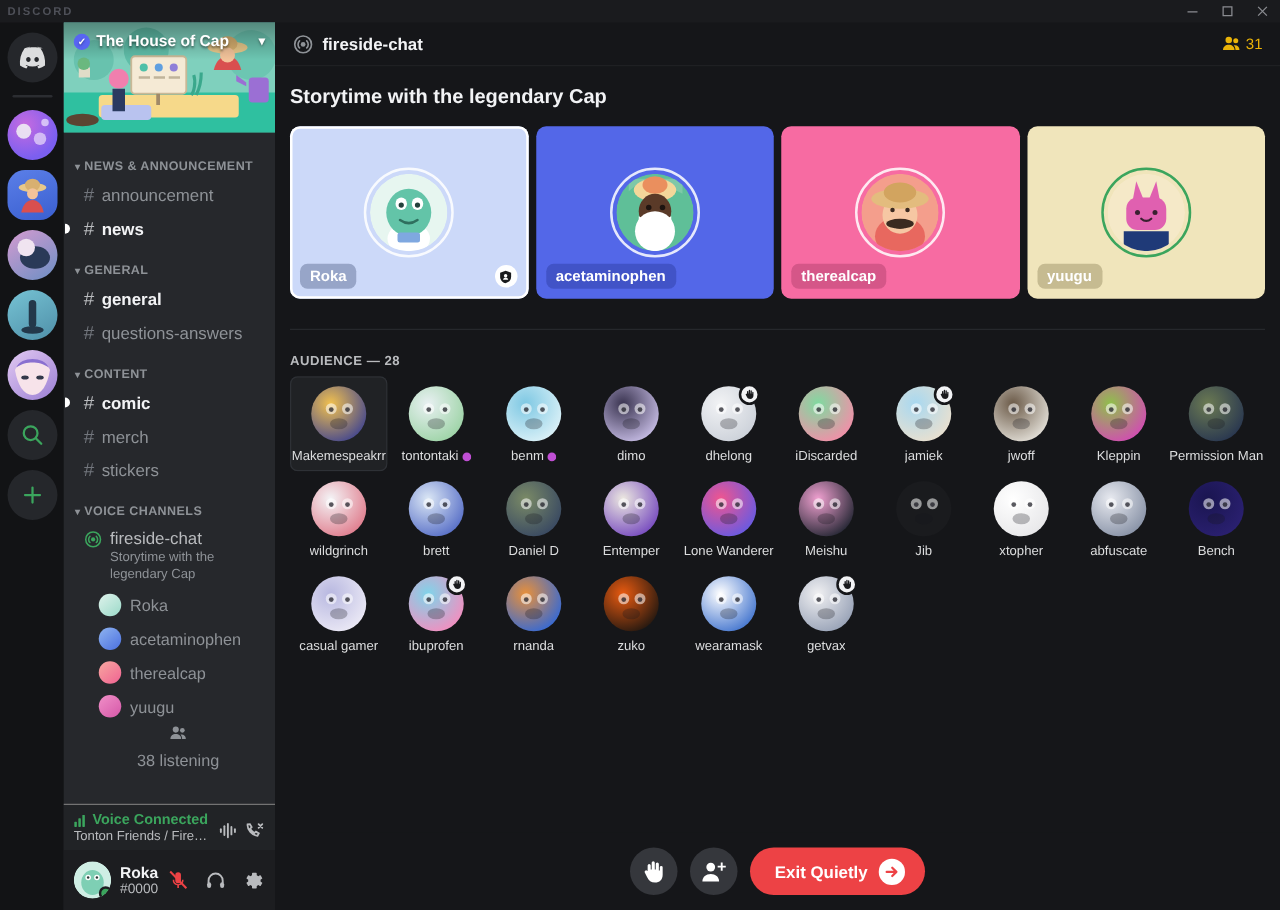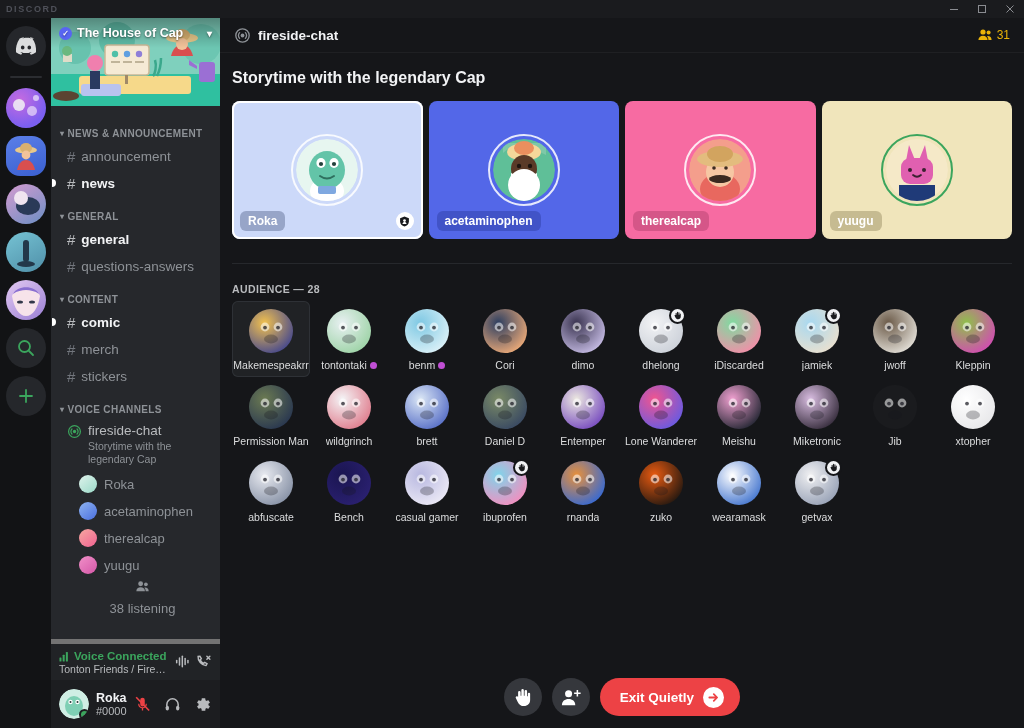--- a/index.html
+++ b/index.html
@@ -99,22 +99,22 @@
   .voice-user{
     display:flex; align-items:center; gap:7px;
     height:26px; margin:1px 8px 1px 22px; padding:0 6px; border-radius:4px;
     color:#8e9297; font-size:13px;
   }
   .vu-av{ width:18px;height:18px;border-radius:50%; overflow:hidden; flex:0 0 auto;}
   .vu-listen{ color:#8e9297; display:flex; align-items:center; gap:7px;flex-direction:column; }
 
   
   .voicepanel{
-    flex:0 0 auto; background:#212326; border-top:5px solid #737373;
-    padding:6px 8px 5px 8px; display:flex; align-items:flex-start; gap:4px;
+    flex:0 0 auto; background:#212326; border-top:1px solid #737373;
+    padding:6px 8px 5px 8px; display:flex; align-items:flex-end; gap:4px;
   }
   .vp-left{ flex:1 1 auto; min-width:0; }
   .vp-title{ display:flex; align-items:center; gap:4px; color:#3ba55d; font-size:11.5px; font-weight:700;}
   .vp-sub{ color:#b9bbbe; font-size:10.5px; margin-top:1px; white-space:nowrap; overflow:hidden; text-overflow:ellipsis;}
   .vp-btn{ width:22px;height:22px;display:flex;align-items:center;justify-content:center;color:#b9bbbe;}
 
   .userbar{
     flex:0 0 auto; height:48px; background:#1c1d20;
     display:flex; align-items:center; padding:0 5px 0 8px; gap:7px;
   }
@@ -689,36 +689,20 @@
                 </svg>
               </span>
             </div>
             <div class="aud-name">
               <span>benm</span>
               <span class="nitro-dot"></span>
             </div>
           </div>
           <div class="aud-item">
             <div class="aud-avwrap">
-              <span class="aud-av" style="background: radial-gradient(circle at 35% 32%, rgb(44, 62, 96), rgb(232, 168, 120) 78%);">
-                <svg width="44" height="44" viewBox="0 0 44 44">
-                  <circle cx="16" cy="18" r="4.4" fill="rgba(255,255,255,.55)"></circle>
-                  <circle cx="29" cy="18" r="4.4" fill="rgba(255,255,255,.55)"></circle>
-                  <circle cx="16" cy="18.6" r="1.9" fill="rgba(20,20,28,.7)"></circle>
-                  <circle cx="29" cy="18.6" r="1.9" fill="rgba(20,20,28,.7)"></circle>
-                  <ellipse cx="22" cy="30" rx="7" ry="4.4" fill="rgba(20,20,28,.28)"></ellipse>
-                </svg>
-              </span>
-            </div>
-            <div class="aud-name">
-              <span>Cori</span>
-            </div>
-          </div>
-          <div class="aud-item">
-            <div class="aud-avwrap">
               <span class="aud-av" style="background: radial-gradient(circle at 35% 32%, rgb(58, 52, 80), rgb(194, 184, 224) 78%);">
                 <svg width="44" height="44" viewBox="0 0 44 44">
                   <circle cx="16" cy="18" r="4.4" fill="rgba(255,255,255,.55)"></circle>
                   <circle cx="29" cy="18" r="4.4" fill="rgba(255,255,255,.55)"></circle>
                   <circle cx="16" cy="18.6" r="1.9" fill="rgba(20,20,28,.7)"></circle>
                   <circle cx="29" cy="18.6" r="1.9" fill="rgba(20,20,28,.7)"></circle>
                   <ellipse cx="22" cy="30" rx="7" ry="4.4" fill="rgba(20,20,28,.28)"></ellipse>
                 </svg>
               </span>
             </div>
@@ -919,36 +903,20 @@
                   <circle cx="16" cy="18" r="4.4" fill="rgba(255,255,255,.55)"></circle>
                   <circle cx="29" cy="18" r="4.4" fill="rgba(255,255,255,.55)"></circle>
                   <circle cx="16" cy="18.6" r="1.9" fill="rgba(20,20,28,.7)"></circle>
                   <circle cx="29" cy="18.6" r="1.9" fill="rgba(20,20,28,.7)"></circle>
                   <ellipse cx="22" cy="30" rx="7" ry="4.4" fill="rgba(20,20,28,.28)"></ellipse>
                 </svg>
               </span>
             </div>
             <div class="aud-name">
               <span>Meishu</span>
-            </div>
-          </div>
-          <div class="aud-item">
-            <div class="aud-avwrap">
-              <span class="aud-av" style="background: radial-gradient(circle at 35% 32%, rgb(216, 188, 224), rgb(58, 48, 64) 78%);">
-                <svg width="44" height="44" viewBox="0 0 44 44">
-                  <circle cx="16" cy="18" r="4.4" fill="rgba(255,255,255,.55)"></circle>
-                  <circle cx="29" cy="18" r="4.4" fill="rgba(255,255,255,.55)"></circle>
-                  <circle cx="16" cy="18.6" r="1.9" fill="rgba(20,20,28,.7)"></circle>
-                  <circle cx="29" cy="18.6" r="1.9" fill="rgba(20,20,28,.7)"></circle>
-                  <ellipse cx="22" cy="30" rx="7" ry="4.4" fill="rgba(20,20,28,.28)"></ellipse>
-                </svg>
-              </span>
-            </div>
-            <div class="aud-name">
-              <span>Miketronic</span>
             </div>
           </div>
           <div class="aud-item">
             <div class="aud-avwrap">
               <span class="aud-av" style="background: radial-gradient(circle at 35% 32%, rgb(26, 27, 30), rgb(26, 27, 30) 78%);">
                 <svg width="44" height="44" viewBox="0 0 44 44">
                   <circle cx="16" cy="18" r="4.4" fill="rgba(255,255,255,.55)"></circle>
                   <circle cx="29" cy="18" r="4.4" fill="rgba(255,255,255,.55)"></circle>
                   <circle cx="16" cy="18.6" r="1.9" fill="rgba(20,20,28,.7)"></circle>
                   <circle cx="29" cy="18.6" r="1.9" fill="rgba(20,20,28,.7)"></circle>

